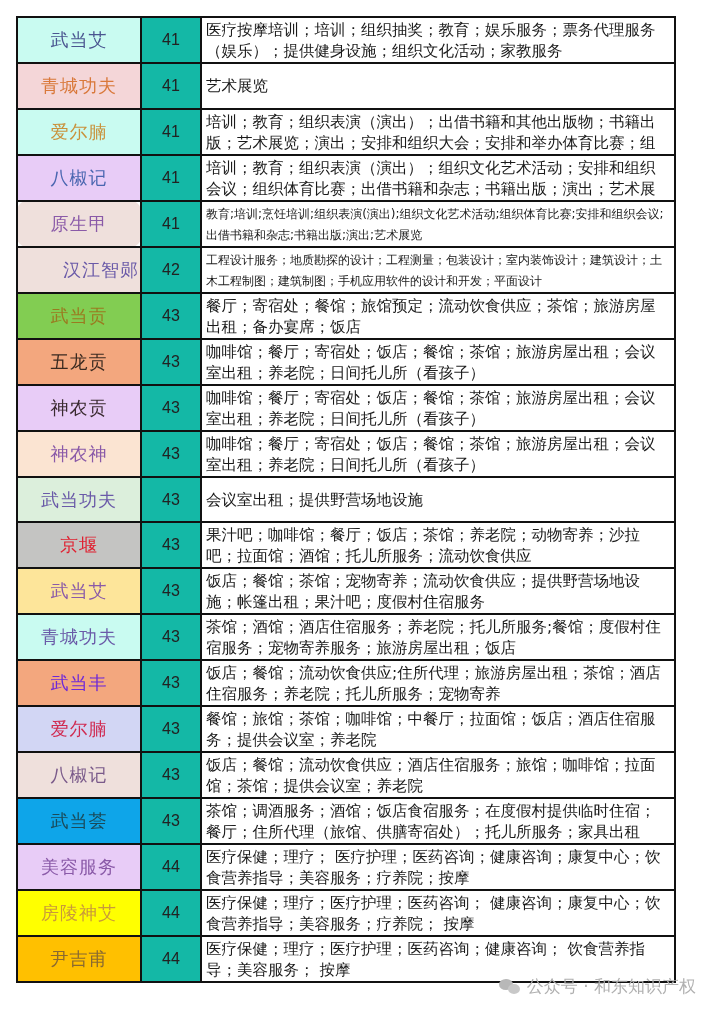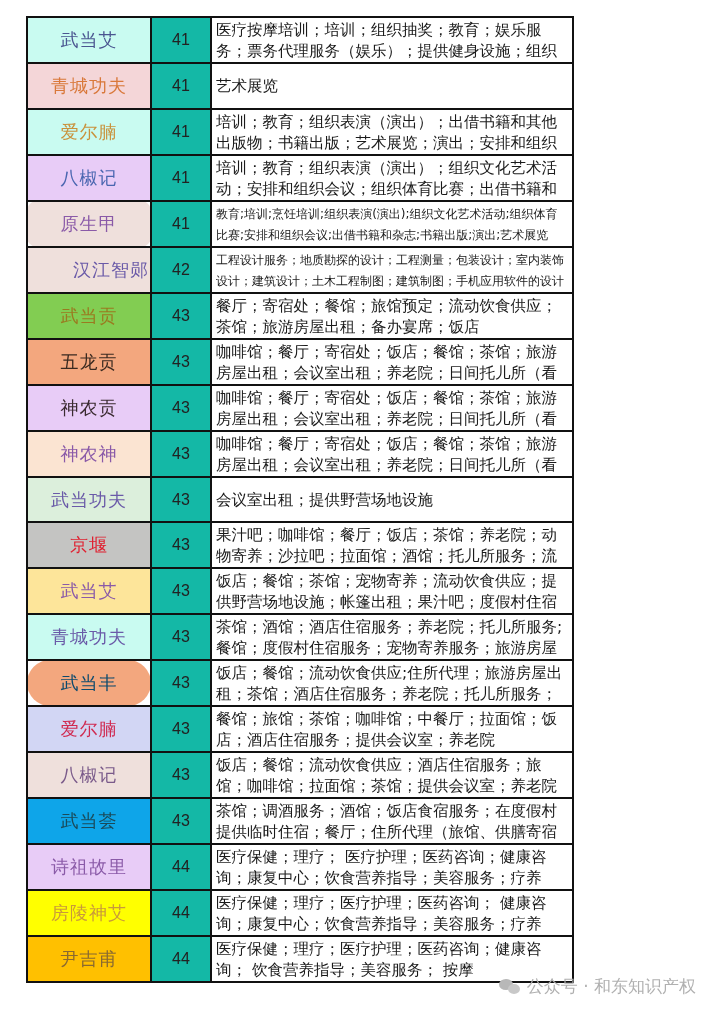--- a/index.html
+++ b/index.html
@@ -15,23 +15,22 @@
     font-family: "DejaVu Sans", "Liberation Sans", sans-serif;
   }
   .table-wrap {
     position: absolute;
     left: 16px;
     top: 16px;
     width: 684px;
   }
   table {
     border-collapse: collapse;
-    width: 548px;
+    width: 660px;
     table-layout: fixed;
-    margin-left: 10px;
   }
   td {
     border: 2.5px solid #111;
     height: 41.7px;
     padding: 0;
     overflow: hidden;
   }
   td.name {
     width: 122px;
     text-align: center;
@@ -190,21 +189,21 @@
           </td>
         </tr>
       <tr>
           <td class="name" style="background: rgb(201, 251, 241); color: rgb(106, 90, 168);">青城功夫</td>
           <td class="num">43</td>
           <td class="desc">
             <span class="clip">茶馆；酒馆；酒店住宿服务；养老院；托儿所服务;餐馆；度假村住宿服务；宠物寄养服务；旅游房屋出租；饭店</span>
           </td>
         </tr>
       <tr>
-          <td class="name" style="background: rgb(243, 167, 126); color: #0c4a6e; border-radius: 23px;">武当丰</td>
+          <td class="name" style="background: rgb(243, 167, 126); color: #6d28d9;">武当丰</td>
           <td class="num">43</td>
           <td class="desc">
             <span class="clip">饭店；餐馆；流动饮食供应;住所代理；旅游房屋出租；茶馆；酒店住宿服务；养老院；托儿所服务；宠物寄养</span>
           </td>
         </tr>
       <tr>
           <td class="name" style="background: rgb(210, 214, 244); color: rgb(208, 42, 80);">爱尔腩</td>
           <td class="num">43</td>
           <td class="desc">
             <span class="clip">餐馆；旅馆；茶馆；咖啡馆；中餐厅；拉面馆；饭店；酒店住宿服务；提供会议室；养老院</span>
@@ -218,21 +217,21 @@
           </td>
         </tr>
       <tr>
           <td class="name" style="background: #0ea5e9; color: rgb(26, 74, 90);">武当荟</td>
           <td class="num">43</td>
           <td class="desc">
             <span class="clip">茶馆；调酒服务；酒馆；饭店食宿服务；在度假村提供临时住宿；餐厅；住所代理（旅馆、供膳寄宿处）；托儿所服务；家具出租</span>
           </td>
         </tr>
       <tr>
-          <td class="name" style="background: rgb(232, 204, 247); color: rgb(138, 90, 168);">诗祖故里</td>
+          <td class="name" style="background: rgb(232, 204, 247); color: rgb(138, 90, 168);">美容服务</td>
           <td class="num">44</td>
           <td class="desc">
             <span class="clip">医疗保健；理疗； 医疗护理；医药咨询；健康咨询；康复中心；饮食营养指导；美容服务；疗养院；按摩</span>
           </td>
         </tr>
       <tr>
           <td class="name" style="background: rgb(255, 255, 0); color: rgb(201, 154, 58);">房陵神艾</td>
           <td class="num">44</td>
           <td class="desc">
             <span class="clip">医疗保健；理疗；医疗护理；医药咨询； 健康咨询；康复中心；饮食营养指导；美容服务；疗养院； 按摩</span>

